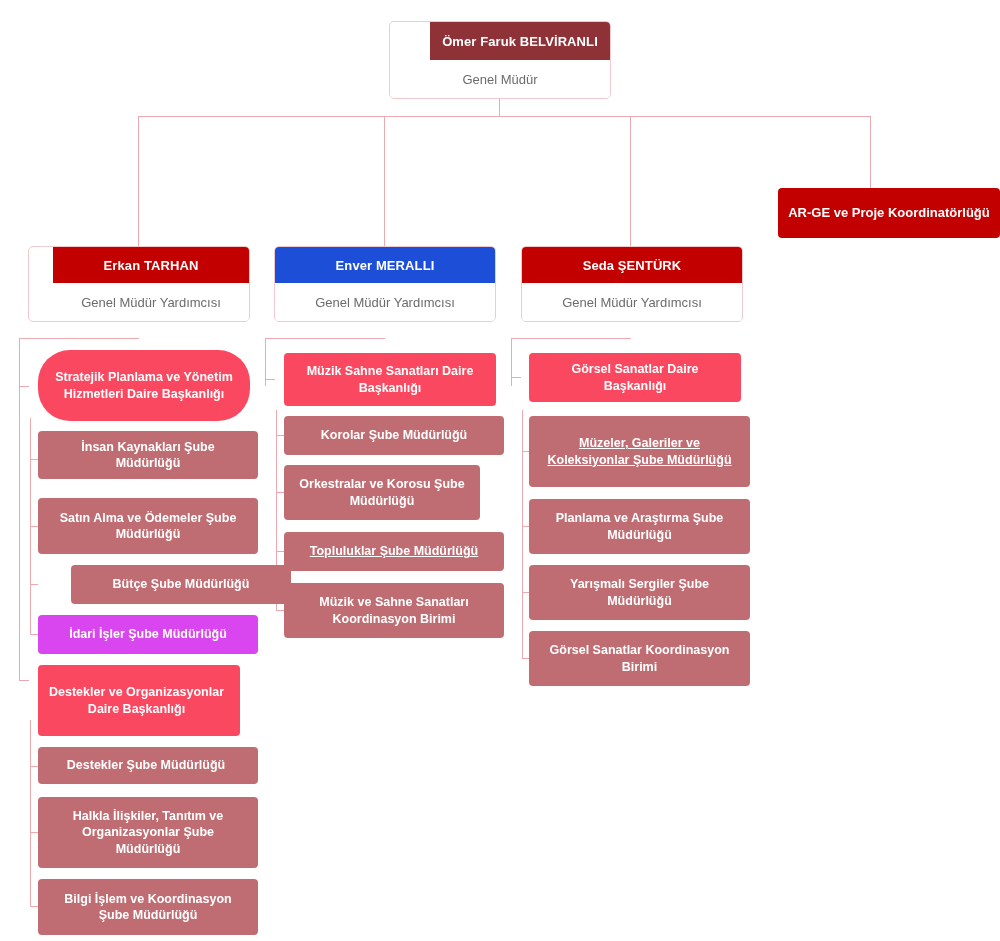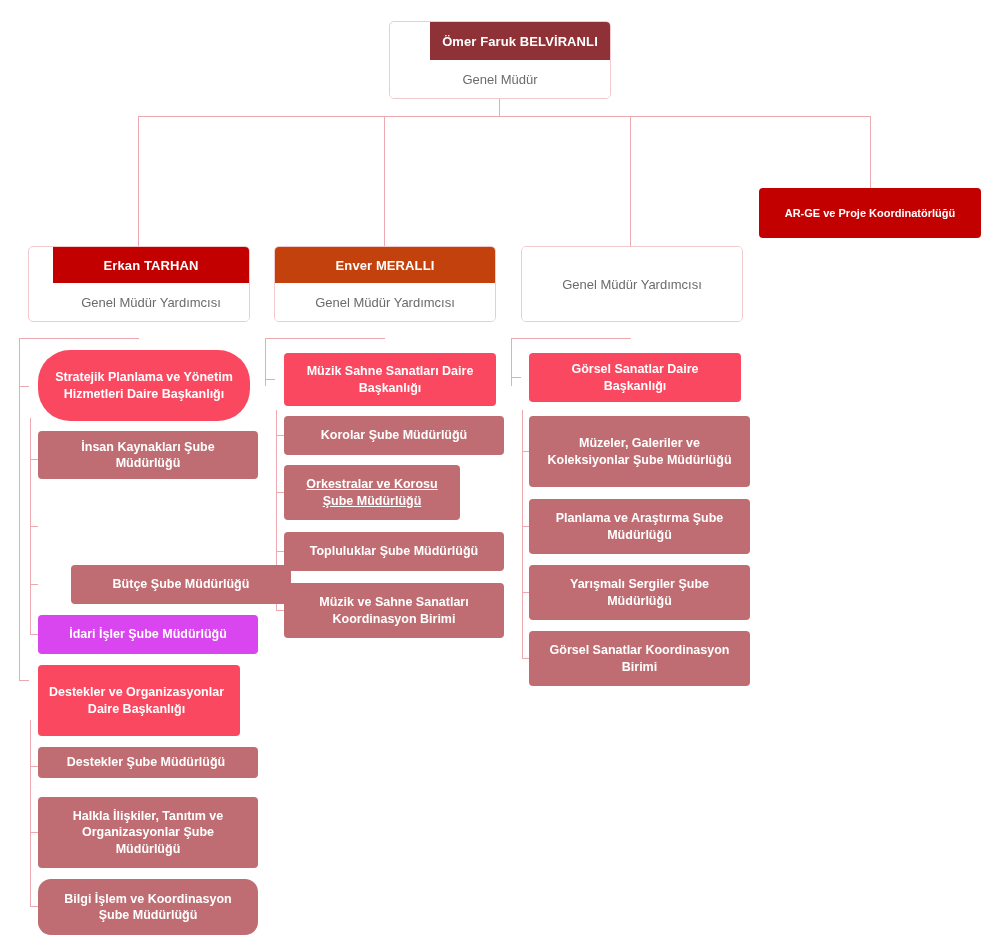--- a/index.html
+++ b/index.html
@@ -75,22 +75,23 @@
   
   .card.root .card-head { background: #8f3237; margin-left: 40px; }
   
   .card.vp .card-head { background: #c20000; }
 
   
   .node.coord {
     background: #c20000;
     color: #ffffff;
     font-weight: bold;
-    font-size: 11px;
+    font-size: 13px;
     padding: 6px 10px;
+    margin-left: 19px;
   }
 
   
   .node.dept {
     background: #f9485f;
     color: #ffffff;
     font-weight: bold;
     font-size: 12.5px;
     padding: 6px 12px;
   }
@@ -160,45 +161,47 @@
   <div class="node coord" style="left: 759px; top: 188px; width: 222px; height: 50px; background: rgb(194, 0, 0);">AR-GE ve Proje Koordinatörlüğü</div>
 
   <div class="card vp" style="left:28px; top:246px; width:222px; height:76px;padding-left:24px;">
     <div class="card-head" style="height: 36px; background: rgb(194, 0, 0);">Erkan TARHAN</div>
     <div class="card-body">Genel Müdür Yardımcısı</div>
   </div>
 
   <div class="node dept" style="left: 38px; top: 350px; width: 212px; height: 71px; background: rgb(249, 72, 95); border-radius: 32px;">Stratejik Planlama ve Yönetim Hizmetleri Daire Başkanlığı</div>
 
   <div class="node unit" style="left: 38px; top: 431px; width: 220px; height: 48px; background: rgb(191, 109, 114);">İnsan Kaynakları Şube Müdürlüğü</div>
+  <div class="node unit" style="left: 38px; top: 498px; width: 220px; height: 56px; background: rgb(191, 109, 114);">Satın Alma ve Ödemeler Şube Müdürlüğü</div>
   <div class="node unit" style="left: 38px; top: 565px; width: 220px; height: 39px; background: rgb(191, 109, 114); margin-left: 33px;">Bütçe Şube Müdürlüğü</div>
   <div class="node unit" style="left: 38px; top: 615px; width: 220px; height: 39px; background: #d946ef;">İdari İşler Şube Müdürlüğü</div>
 
   <div class="node dept" style="left: 38px; top: 665px; width: 202px; height: 71px; background: rgb(249, 72, 95); padding-left: 7px;">Destekler ve Organizasyonlar Daire Başkanlığı</div>
 
-  <div class="node unit" style="left: 38px; top: 747px; width: 220px; height: 31px; background: rgb(191, 109, 114); padding-left: 8px;">Destekler Şube Müdürlüğü</div>
+  <div class="node unit" style="left: 38px; top: 747px; width: 220px; height: 37px; background: rgb(191, 109, 114); padding-left: 8px;">Destekler Şube Müdürlüğü</div>
   <div class="node unit" style="left: 38px; top: 797px; width: 220px; height: 71px; background: rgb(191, 109, 114);">Halkla İlişkiler, Tanıtım ve Organizasyonlar Şube Müdürlüğü</div>
-  <div class="node unit" style="left: 38px; top: 879px; width: 220px; height: 56px; background: rgb(191, 109, 114); border-radius: 13px;">Bilgi İşlem ve Koordinasyon Şube Müdürlüğü</div>
+  <div class="node unit" style="left: 38px; top: 879px; width: 220px; height: 56px; background: rgb(191, 109, 114);">Bilgi İşlem ve Koordinasyon Şube Müdürlüğü</div>
 
   <div class="card vp" style="left:274px; top:246px; width:222px; height:76px;">
-    <div class="card-head" style="height: 36px; background: #c2410c;">Enver MERALLI</div>
+    <div class="card-head" style="height: 36px; background: #1d4ed8;">Enver MERALLI</div>
     <div class="card-body">Genel Müdür Yardımcısı</div>
   </div>
 
   <div class="node dept" style="left: 284px; top: 353px; width: 212px; height: 53px; background: rgb(249, 72, 95);">Müzik Sahne Sanatları Daire Başkanlığı</div>
 
   <div class="node unit" style="left: 284px; top: 416px; width: 220px; height: 39px; background: rgb(191, 109, 114);">Korolar Şube Müdürlüğü</div>
-  <div class="node unit" style="left: 284px; top: 465px; width: 176px; height: 55px; background: rgb(191, 109, 114); text-decoration: underline;">Orkestralar ve Korosu Şube Müdürlüğü</div>
-  <div class="node unit" style="left: 284px; top: 532px; width: 220px; height: 39px; background: rgb(191, 109, 114);">Topluluklar Şube Müdürlüğü</div>
+  <div class="node unit" style="left: 284px; top: 465px; width: 196px; height: 55px; background: rgb(191, 109, 114);">Orkestralar ve Korosu Şube Müdürlüğü</div>
+  <div class="node unit" style="left: 284px; top: 532px; width: 220px; height: 39px; background: rgb(191, 109, 114); text-decoration: underline;">Topluluklar Şube Müdürlüğü</div>
   <div class="node unit" style="left: 284px; top: 583px; width: 220px; height: 55px; background: rgb(191, 109, 114);">Müzik ve Sahne Sanatları Koordinasyon Birimi</div>
 
   <div class="card vp" style="left:521px; top:246px; width:222px; height:76px;">
+    <div class="card-head" style="height: 36px; background: rgb(194, 0, 0);">Seda ŞENTÜRK</div>
     <div class="card-body">Genel Müdür Yardımcısı</div>
   </div>
 
   <div class="node dept" style="left: 529px; top: 353px; width: 212px; height: 49px; background: rgb(249, 72, 95);">Görsel Sanatlar Daire Başkanlığı</div>
 
-  <div class="node unit" style="left: 529px; top: 416px; width: 221px; height: 71px; background: rgb(191, 109, 114);">Müzeler, Galeriler ve Koleksiyonlar Şube Müdürlüğü</div>
+  <div class="node unit" style="left: 529px; top: 416px; width: 221px; height: 71px; background: rgb(191, 109, 114); text-decoration: underline;">Müzeler, Galeriler ve Koleksiyonlar Şube Müdürlüğü</div>
   <div class="node unit" style="left: 529px; top: 499px; width: 221px; height: 55px; background: rgb(191, 109, 114);">Planlama ve Araştırma Şube Müdürlüğü</div>
   <div class="node unit" style="left: 529px; top: 565px; width: 221px; height: 55px; background: rgb(191, 109, 114);">Yarışmalı Sergiler Şube Müdürlüğü</div>
   <div class="node unit" style="left: 529px; top: 631px; width: 221px; height: 55px; background: rgb(191, 109, 114);">Görsel Sanatlar Koordinasyon Birimi</div>
 
 </div>
 
 </body></html>

